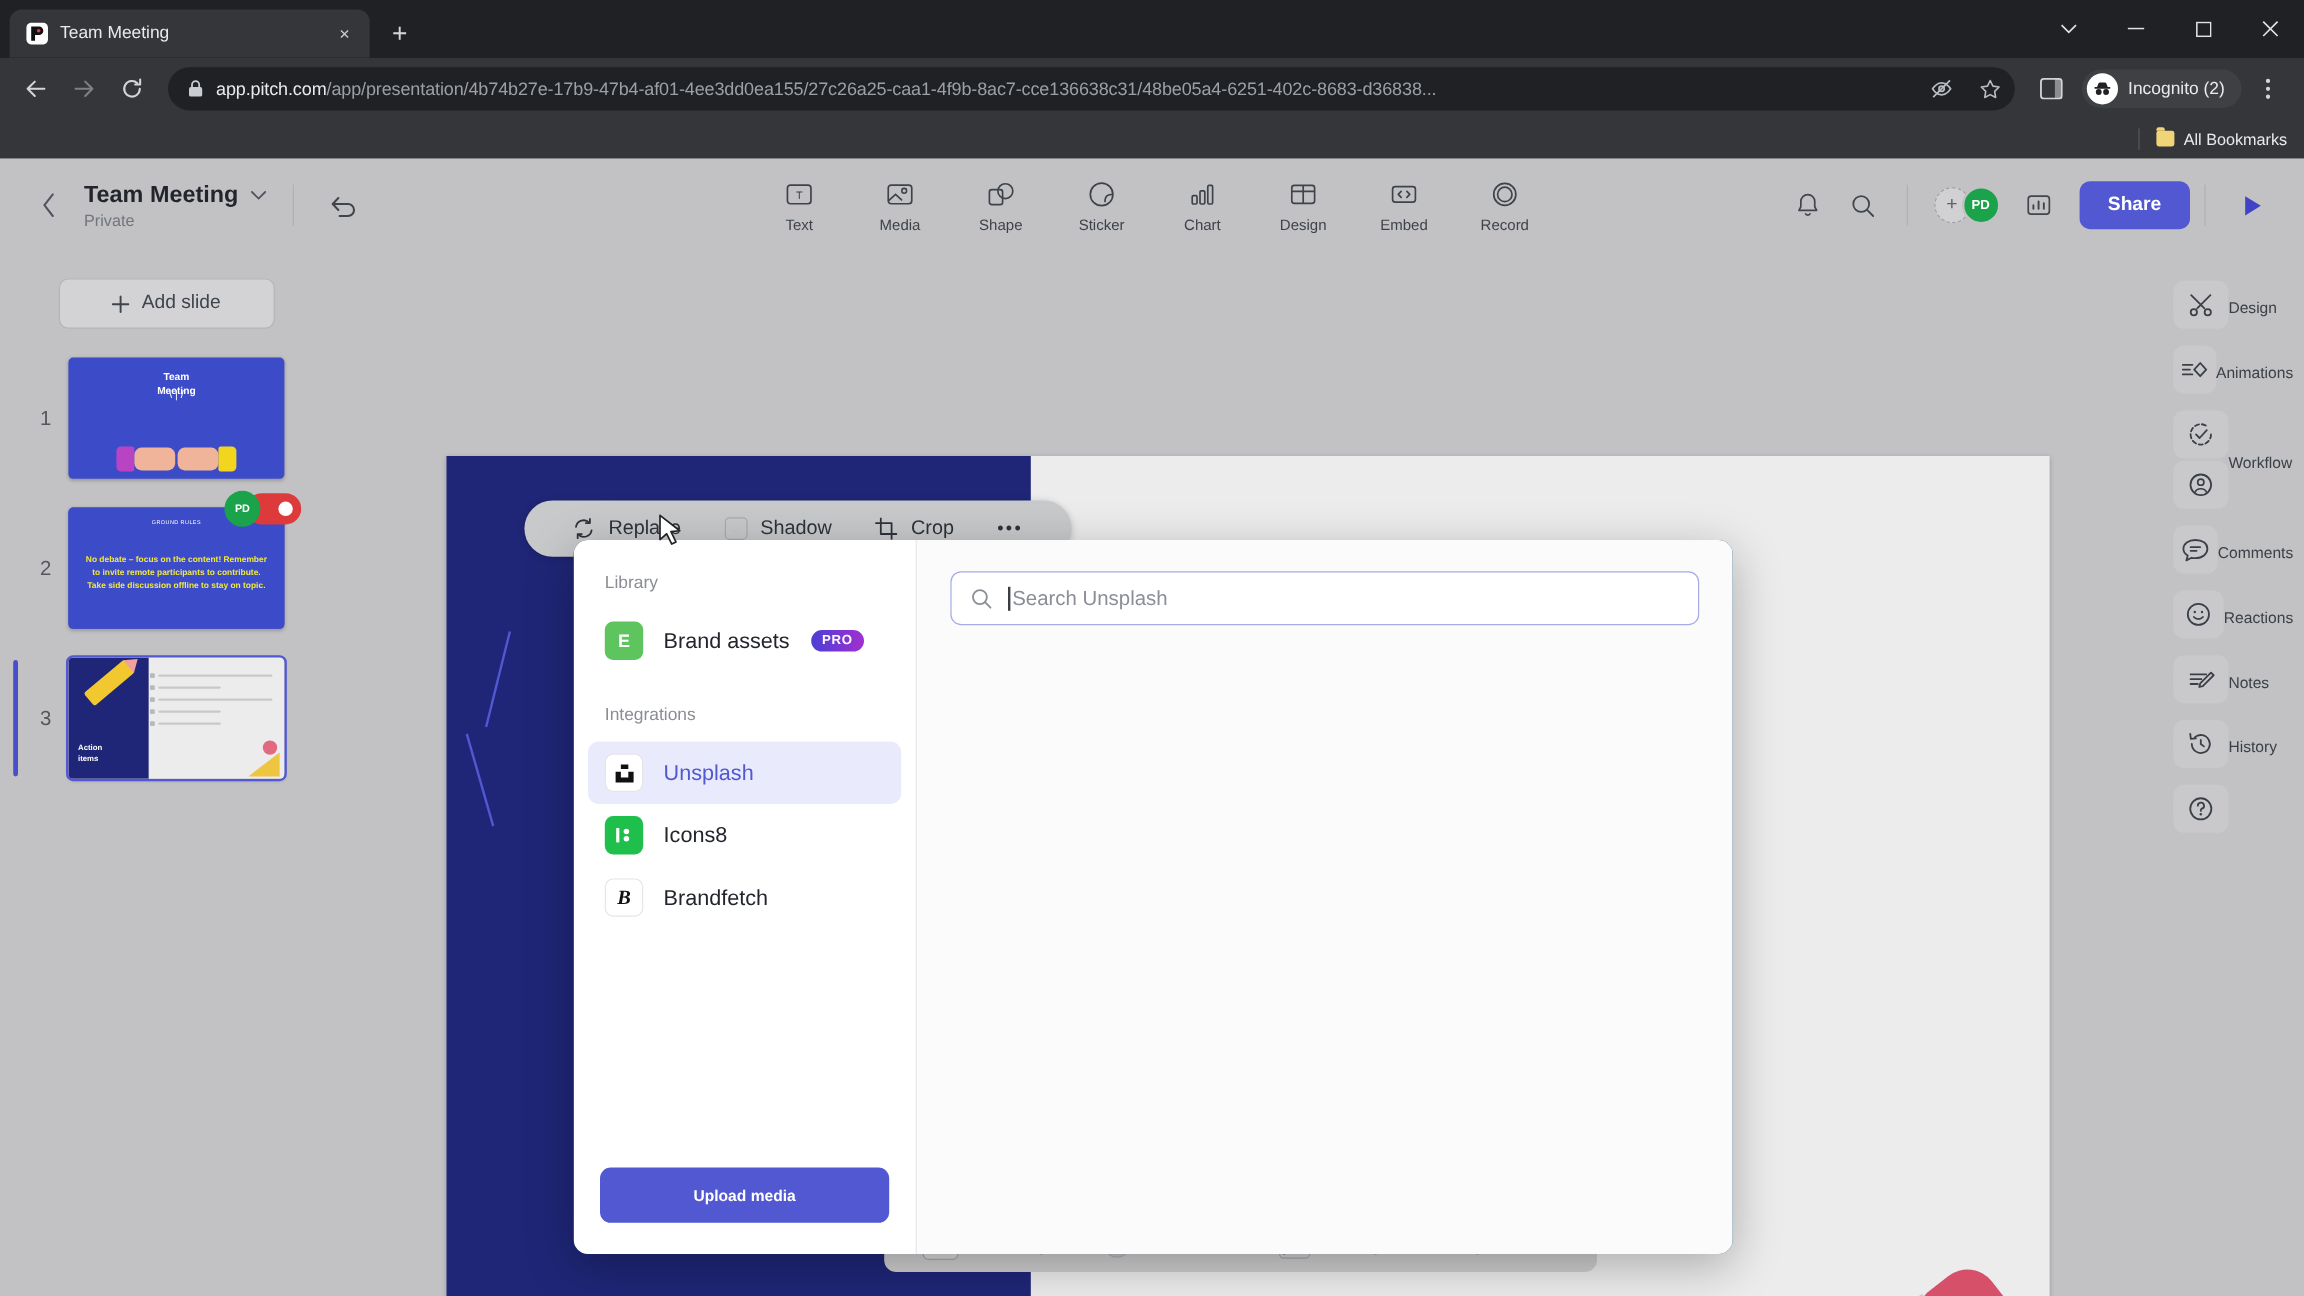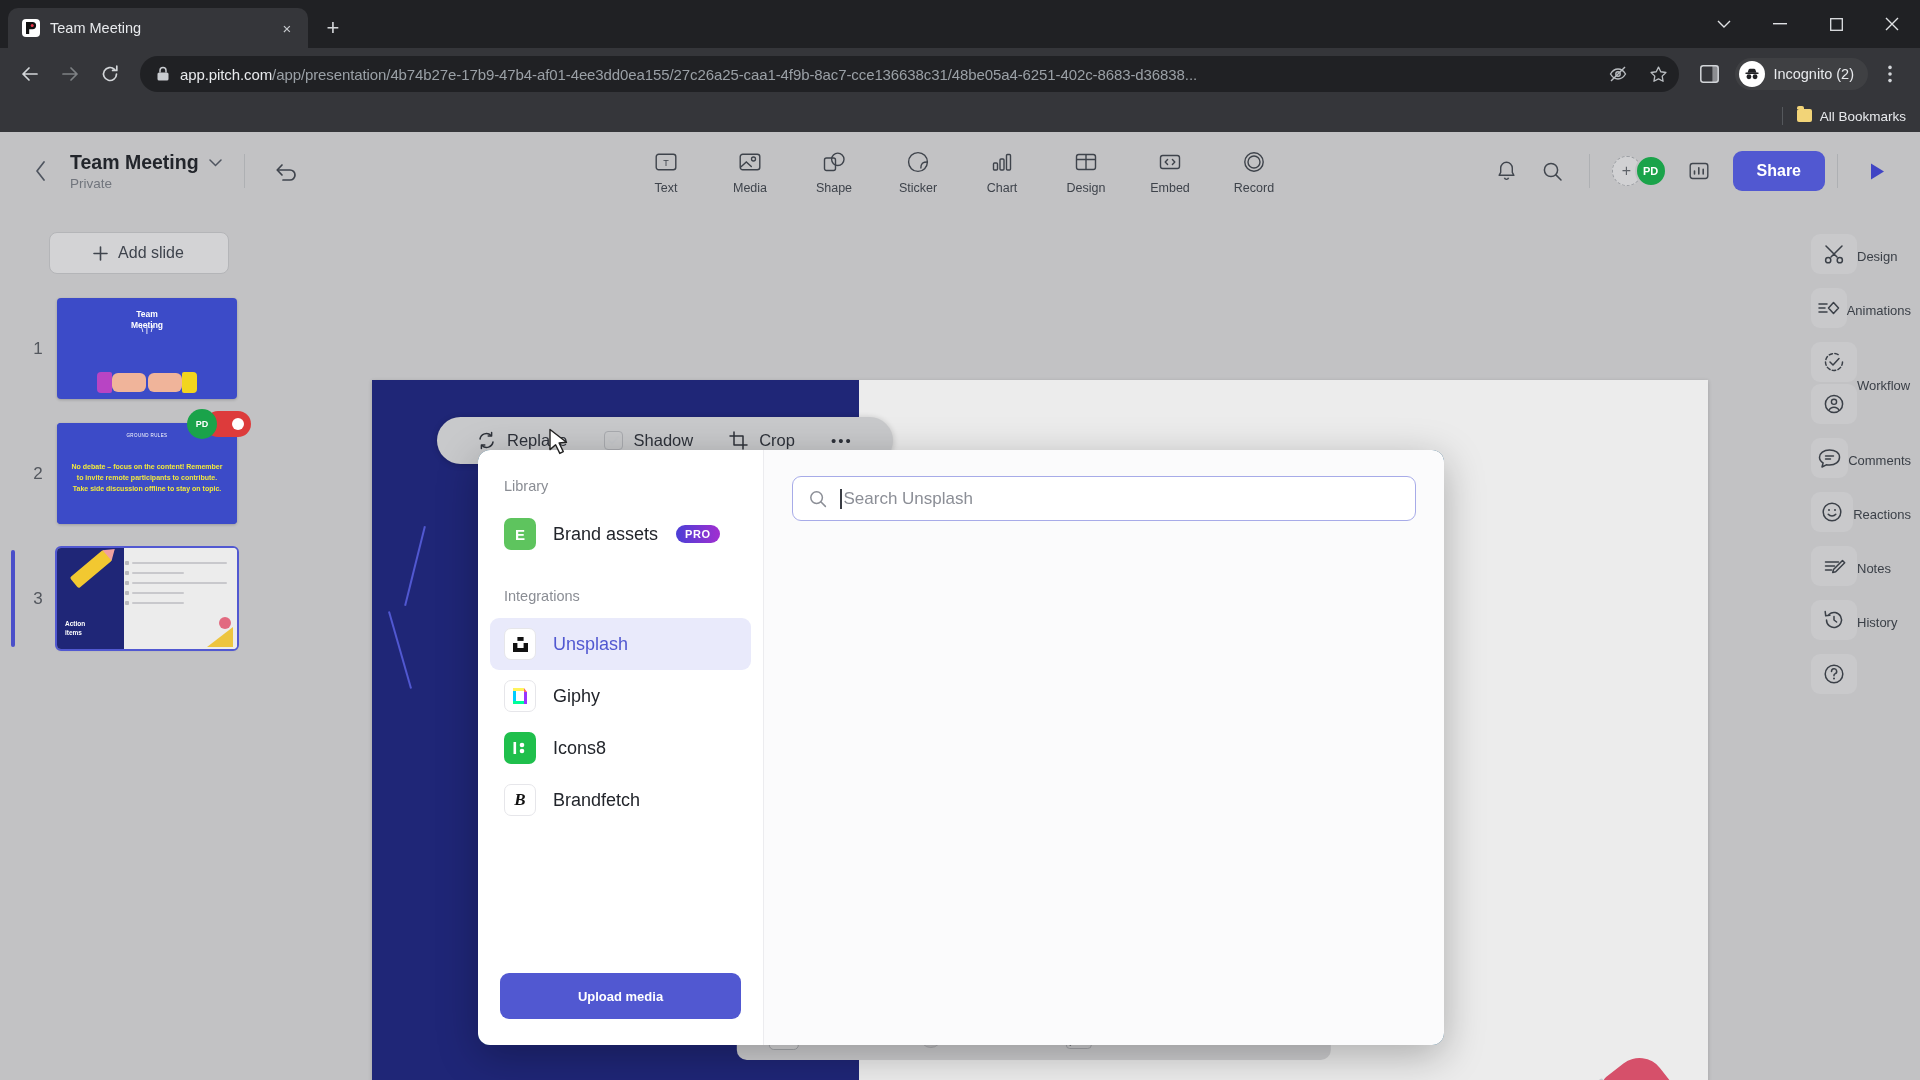--- a/index.html
+++ b/index.html
@@ -697,32 +697,20 @@
         <div class="pk-item sel">
           <span class="pk-ico" style="background:#fff;border:1px solid #e6e6ea">
             <svg width="17" height="17" viewBox="0 0 17 17">
                 <path d="M5.4 1h6.2v3.9H5.4z" fill="#111"></path>
                 <path d="M1 7.1h4.4v4.9h6.2V7.1H16V16H1z" fill="#111"></path>
               </svg>
           </span>
           <span>Unsplash</span>
         </div>
 
-        <div class="pk-item">
-          <span class="pk-ico" style="background:#fff;border:1px solid #e6e6ea;overflow:hidden">
-            <svg width="16" height="18" viewBox="0 0 16 18">
-                <rect x="1" y="1" width="3" height="16" fill="#00ccff"></rect>
-                <rect x="1" y="14" width="14" height="3" fill="#00ff99"></rect>
-                <rect x="12" y="5" width="3" height="12" fill="#9933ff"></rect>
-                <rect x="1" y="1" width="11" height="3" fill="#fff35c"></rect>
-                <path d="M12 1l3 4h-3z" fill="#ff6666"></path>
-              </svg>
-          </span>
-          <span>Giphy</span>
-        </div>
 
         <div class="pk-item">
           <span class="pk-ico" style="background:#1fbf4c;color:#fff">
             <svg width="16" height="16" viewBox="0 0 16 16">
                 <rect x="1.5" y="2" width="2.6" height="12" fill="#fff"></rect>
                 <circle cx="10" cy="5" r="2.3" fill="#fff"></circle>
                 <circle cx="10" cy="11" r="2.3" fill="#fff"></circle>
               </svg>
           </span>
           <span>Icons8</span>

